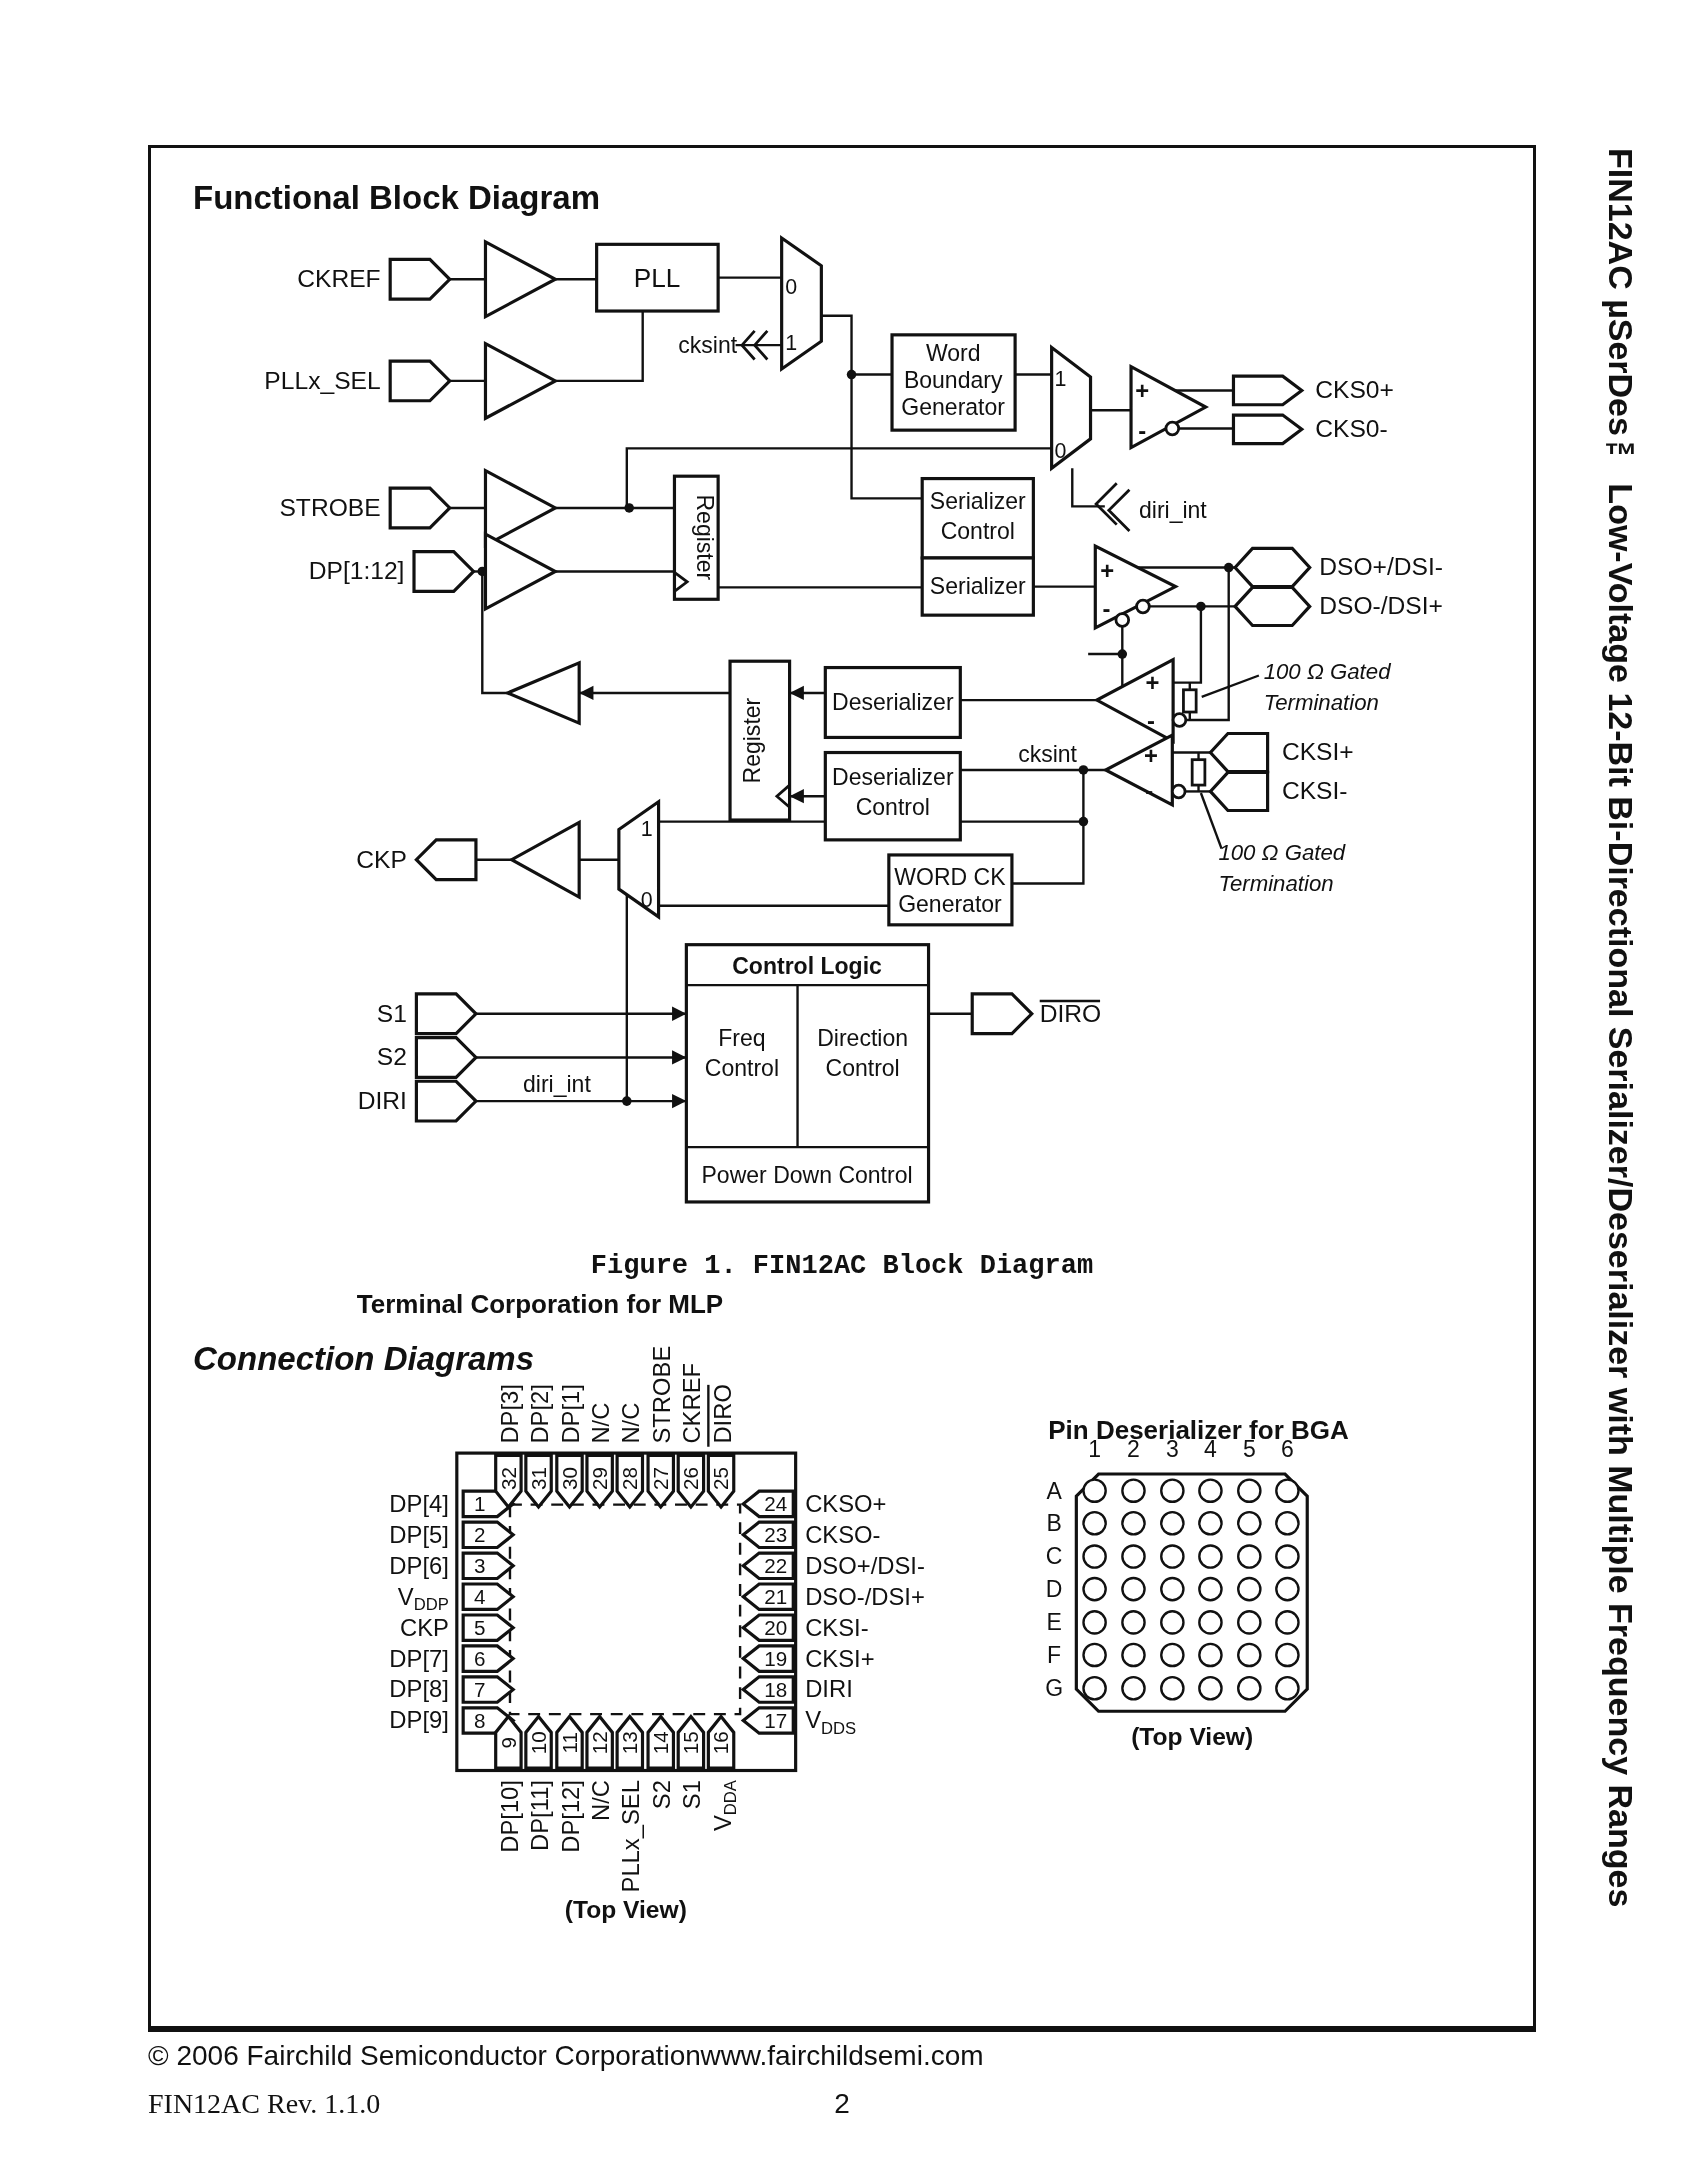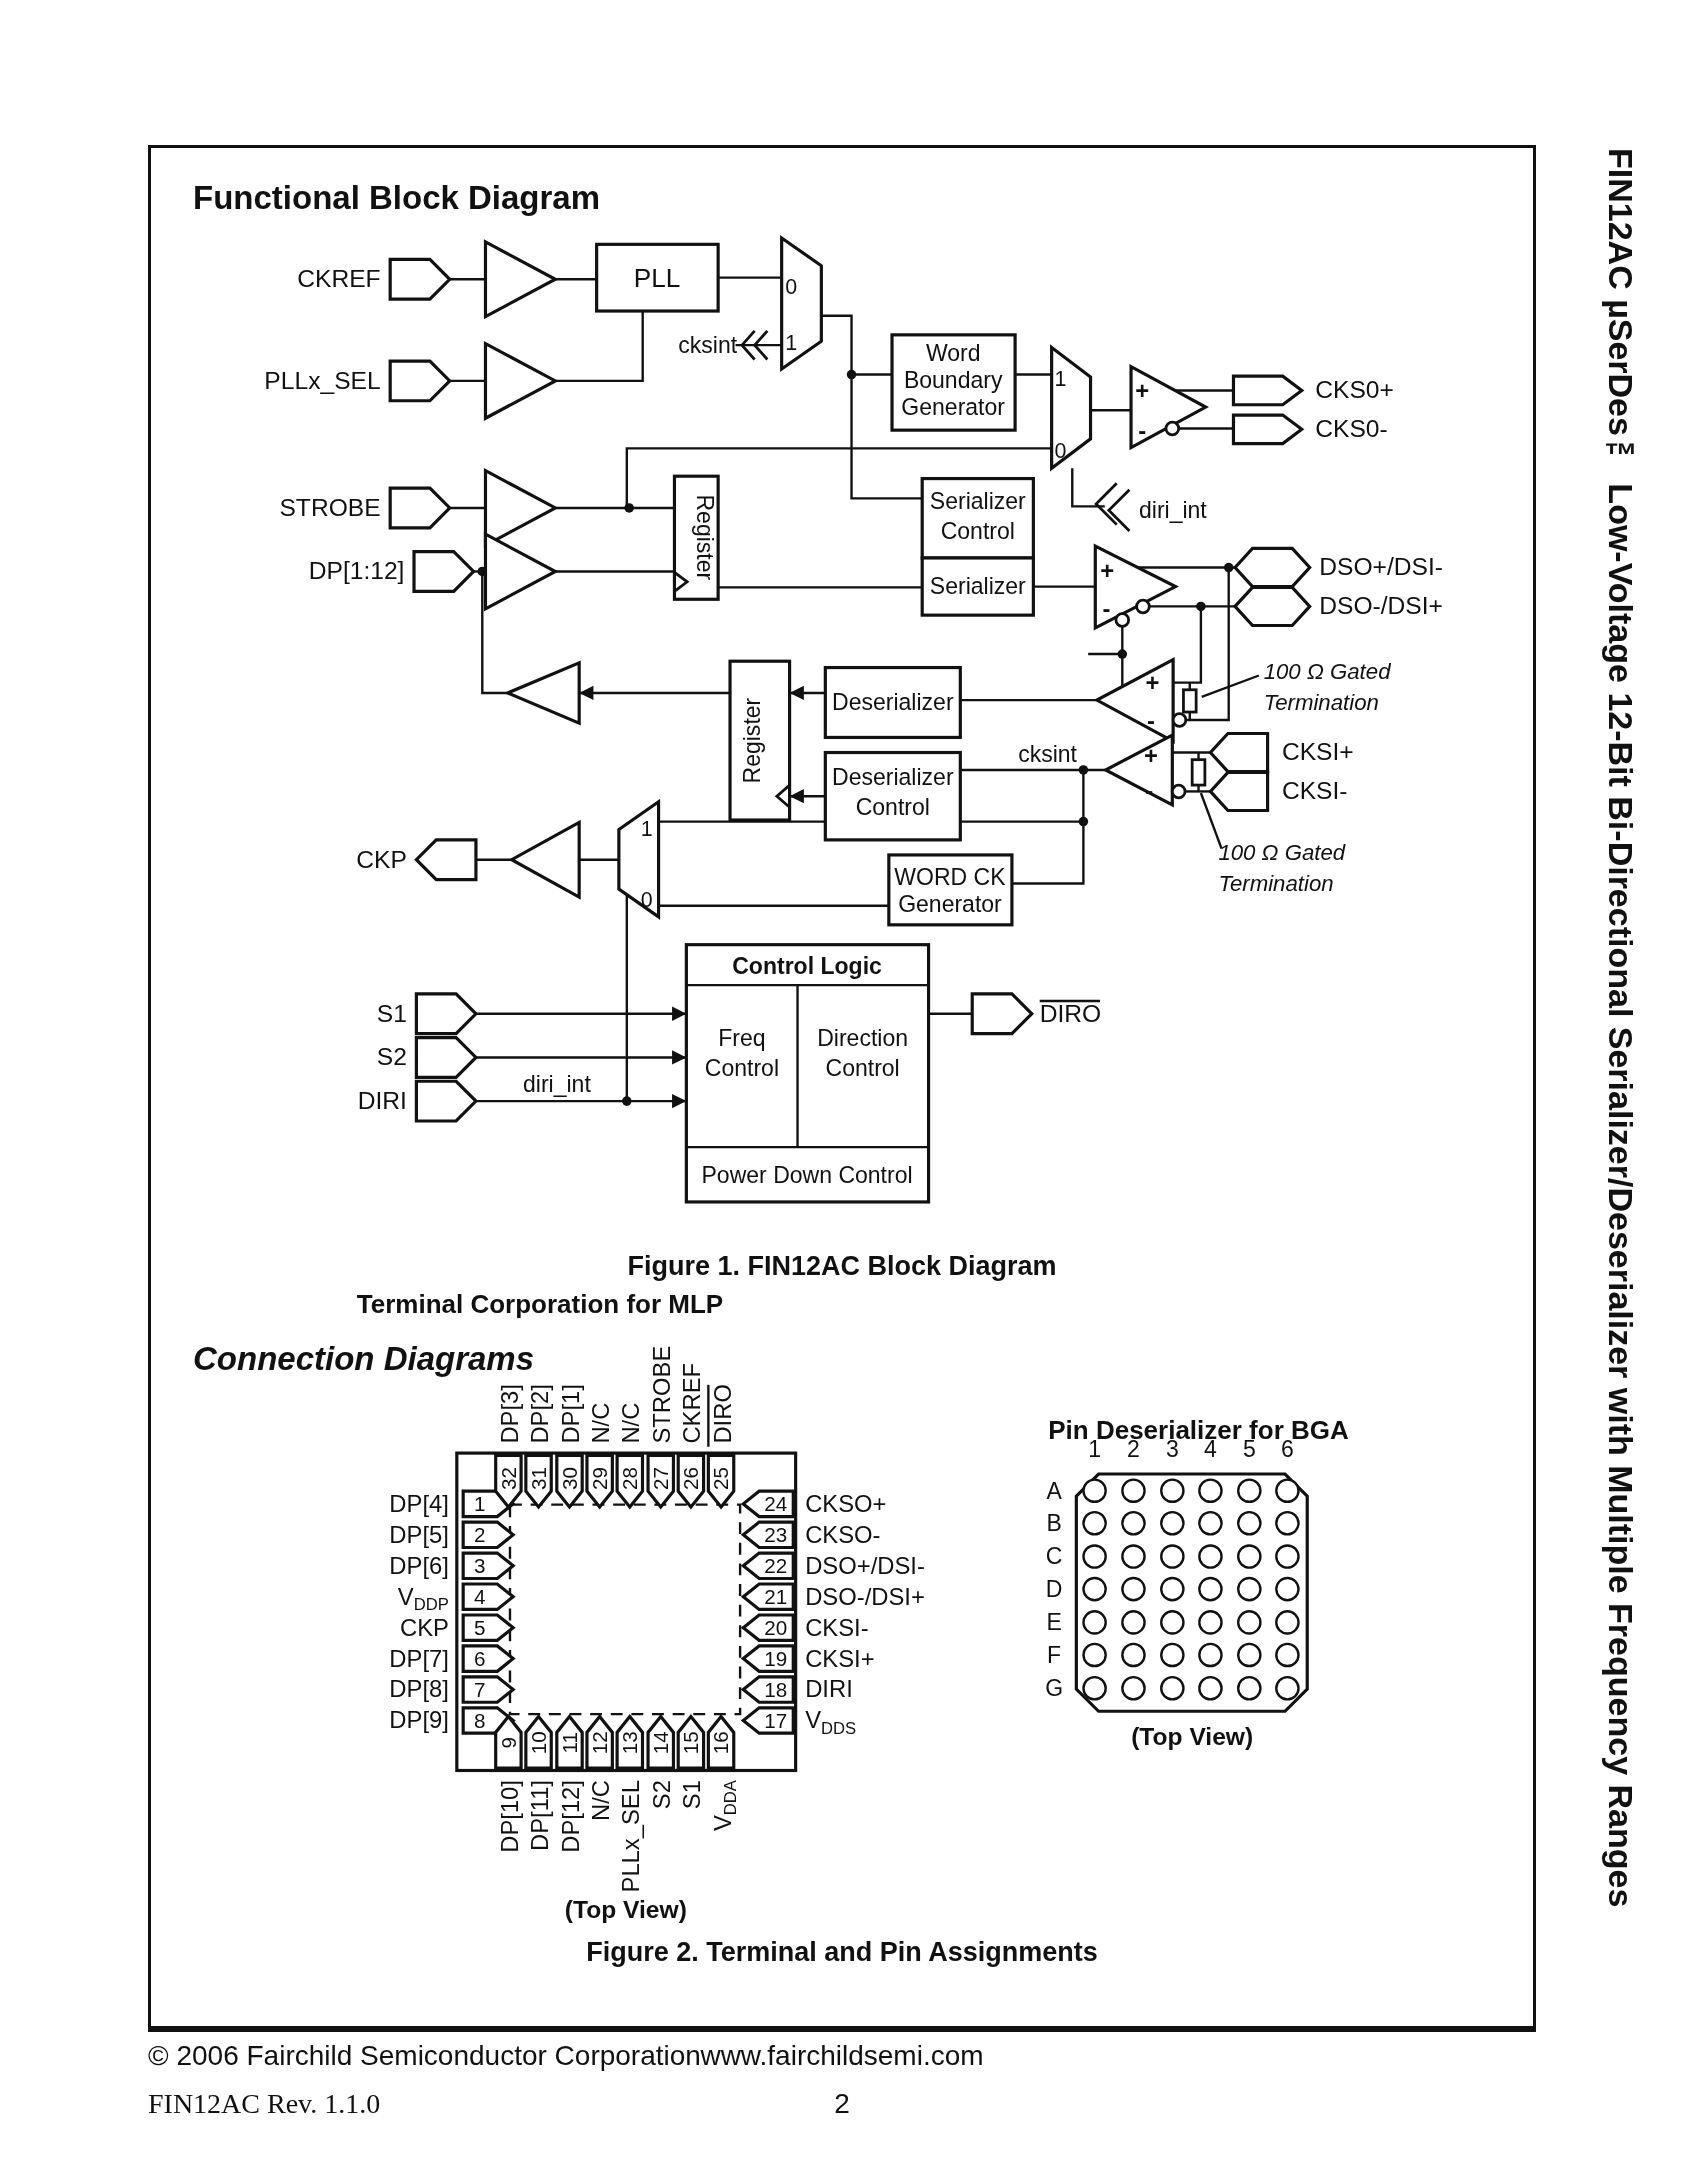--- a/index.html
+++ b/index.html
@@ -1,21 +1,21 @@
 <!DOCTYPE html>
 <html style="font-size:12.7px"><head>
 <meta charset="utf-8">
 <style>
   html,body{margin:0;padding:0;background:#e8e8e8;}
   #page{position:relative;width:1687px;height:2183px;background:#ffffff;
         font-family:"Liberation Sans","DejaVu Sans",sans-serif;color:#111;overflow:hidden;}
   #frame{position:absolute;left:148px;top:145px;width:1388px;height:1887px;
          border:3.2px solid #111;border-bottom-width:6.4px;box-sizing:border-box;}
   .h1{position:absolute;font-size:33px;font-weight:bold;letter-spacing:0;}
-  .cap{position:absolute;left:148px;width:1388px;text-align:center;font-size:27px;font-weight:bold;}
+  .cap{position:absolute;left:148px;width:1388px;text-align:center;font-size:27px;font-weight:bold;font-family:Liberation Mono, monospace;}
   .subtitle{position:absolute;text-align:center;font-size:26px;font-weight:bold;}
   #sidebar{position:absolute;left:1545px;top:148px;height:1897px;width:95px;
            writing-mode:vertical-rl;font-size:34px;font-weight:bold;white-space:nowrap;letter-spacing:0px;}
   .footline{position:absolute;font-size:28px;}
   svg{position:absolute;overflow:visible;}
   svg text{font-family:"Liberation Sans","DejaVu Sans",sans-serif;fill:#111;}
   .blk{fill:#fff;stroke:#111;stroke-width:4;}
   .thin{fill:none;stroke:#111;stroke-width:3.5;}
   .wire{stroke:#111;stroke-width:3;fill:none;}
   .pad{fill:#fff;stroke:#111;stroke-width:4;}
@@ -414,21 +414,20 @@
         <circle cx="99" cy="357" r="14" fill="#fff" stroke="#111" stroke-width="3"></circle>
         <circle cx="148" cy="357" r="14" fill="#fff" stroke="#111" stroke-width="3"></circle>
         <circle cx="197" cy="357" r="14" fill="#fff" stroke="#111" stroke-width="3"></circle>
         <circle cx="245" cy="357" r="14" fill="#fff" stroke="#111" stroke-width="3"></circle>
         <circle cx="294" cy="357" r="14" fill="#fff" stroke="#111" stroke-width="3"></circle>
         <circle cx="342" cy="357" r="14" fill="#fff" stroke="#111" stroke-width="3"></circle>
       </g>
     <text x="222" y="428" text-anchor="middle" style="font-size:31px;font-weight:bold">(Top View)</text>
   </svg>
 
-  <div class="cap" style="top:1937px;">Figure 2. Terminal and Pin Assignments</div>
 
   <div id="sidebar">FIN12AC  µSerDes™ Low-Voltage 12-Bit Bi-Directional Serializer/Deserializer with Multiple Frequency Ranges</div>
 
   <div class="footline" style="left:148px;top:2040px;">© 2006 Fairchild Semiconductor Corporation</div>
   <div class="footline" style="left:148px;top:2040px;width:1388px;text-align:center;">www.fairchildsemi.com</div>
   <div class="footline" style="left:148px;top:2088px;font-family:Liberation Serif, serif;">FIN12AC Rev. 1.1.0</div>
   <div class="footline" style="left:148px;top:2088px;width:1388px;text-align:center;">2</div>
 </div>
 
 

